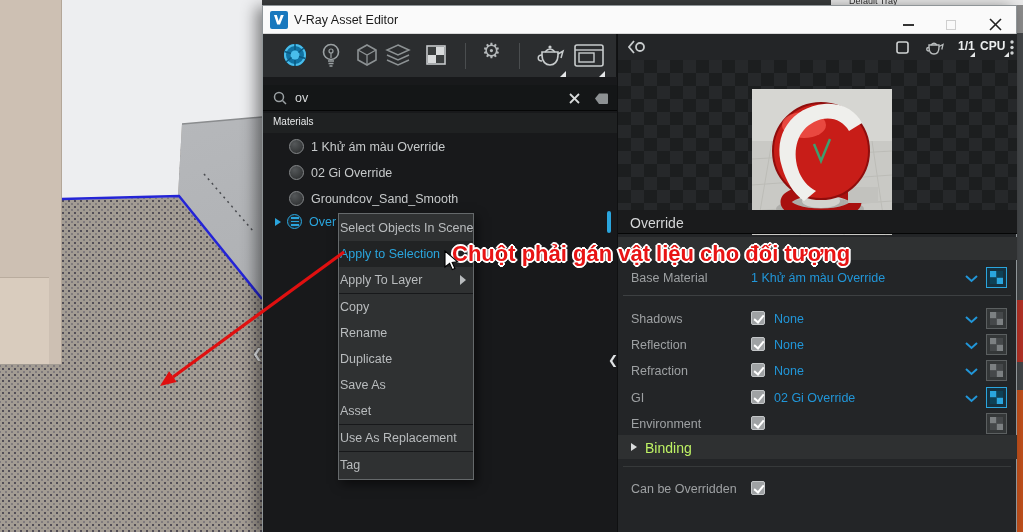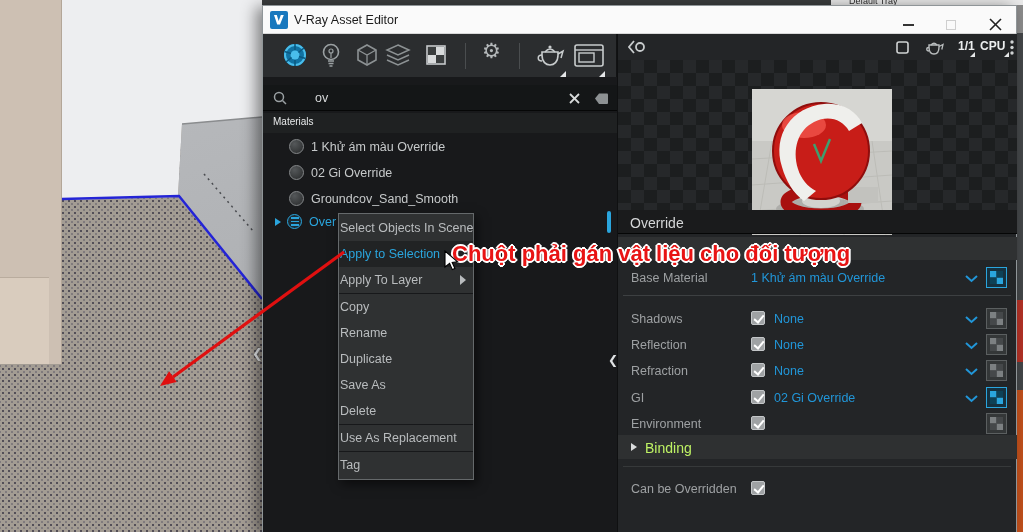--- a/index.html
+++ b/index.html
@@ -43,21 +43,21 @@
   #btn-max{left:683px;top:14px;width:10px;height:10px;border:1.5px solid #cfcfcf;}
   #btn-close{left:726px;top:12px;width:13px;height:13px;}
 
   #toolbar{left:0;top:28px;width:354px;height:43px;background:#2b2d2f;border-right:1px solid #121314;}
   .tb-sep{width:1px;height:26px;background:#4a4d4f;top:9px;}
   .corner-tri{width:0;height:0;border-left:6px solid transparent;border-bottom:6px solid #e4e6e7;}
 
   #left-panel{left:0;top:71px;width:354px;height:455px;background:#18191b;}
   #search-row{left:0;top:8px;width:354px;height:26px;background:#141617;border-bottom:1px solid #060707;}
   #search-input{position:absolute;left:30px;top:3px;width:260px;height:20px;background:transparent;border:none;outline:none;
-    color:#d6d8d9;font-size:12.5px;font-family:inherit;margin-left:20px;}
+    color:#d6d8d9;font-size:12.5px;font-family:inherit;}
   #list-header{left:0;top:36px;width:354px;height:20px;background:#1f2122;}
   #list-header span{position:absolute;left:10px;top:3px;font-size:10px;font-weight:400;color:#e7e9ea;}
   .mat-row{left:0;width:354px;height:26px;}
   .mat-row .label{position:absolute;left:48px;top:6px;font-size:12.5px;color:#c6c9ca;}
   .sphere-ico{position:absolute;left:26px;top:5px;width:15px;height:15px;border:1.5px solid #85888a;border-radius:50%;
     background:radial-gradient(circle at 35% 30%,#55585a,#27292a);}
   .mat-row.selected .label{color:#2aa5dd;left:46px;}
   .sel-arrow{position:absolute;left:12px;top:9px;width:0;height:0;
     border-left:6px solid #2aa5dd;border-top:4px solid transparent;border-bottom:4px solid transparent;}
   .sphere-ico.override{left:24px;border-color:#2aa5dd;background:#1c2c34;display:flex;flex-direction:column;justify-content:center;gap:2px;align-items:center;}
@@ -250,21 +250,21 @@
       <div class="menu-item hl">Apply to Selection</div>
       <div class="menu-item">
         <span>Apply To Layer</span>
         <div class="submenu-arrow"></div>
       </div>
       <div class="menu-sep"></div>
       <div class="menu-item">Copy</div>
       <div class="menu-item">Rename</div>
       <div class="menu-item">Duplicate</div>
       <div class="menu-item">Save As</div>
-      <div class="menu-item">Delete</div>
+      <div class="menu-item">Asset</div>
       <div class="menu-sep"></div>
       <div class="menu-item">Use As Replacement</div>
       <div class="menu-sep"></div>
       <div class="menu-item">Tag</div>
     </div>
 
     <div id="right-panel" class="abs">
       <div id="rp-header" class="abs">
         <svg class="abs" style="left:10px;top:6px" width="18" height="14">
           <polyline points="6,1 1,7 6,13" fill="none" stroke="#c8cccd" stroke-width="1.8"></polyline>

